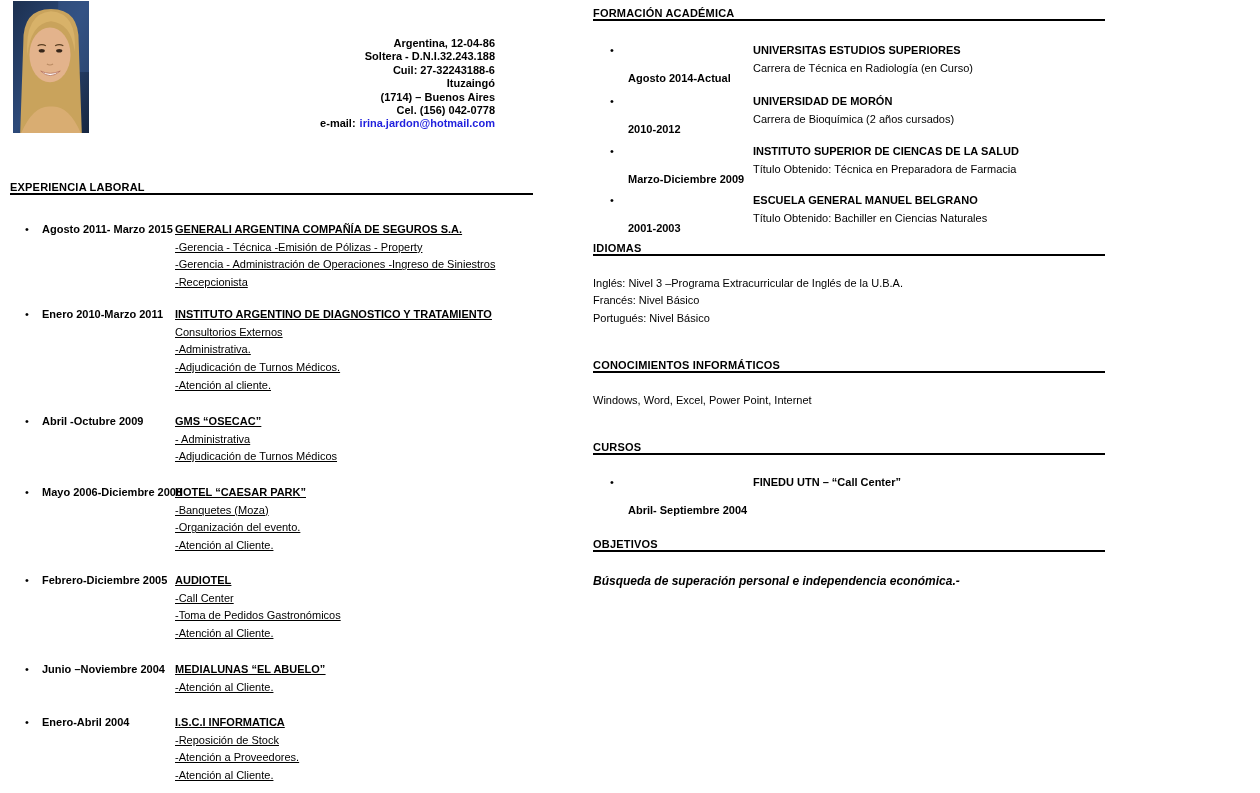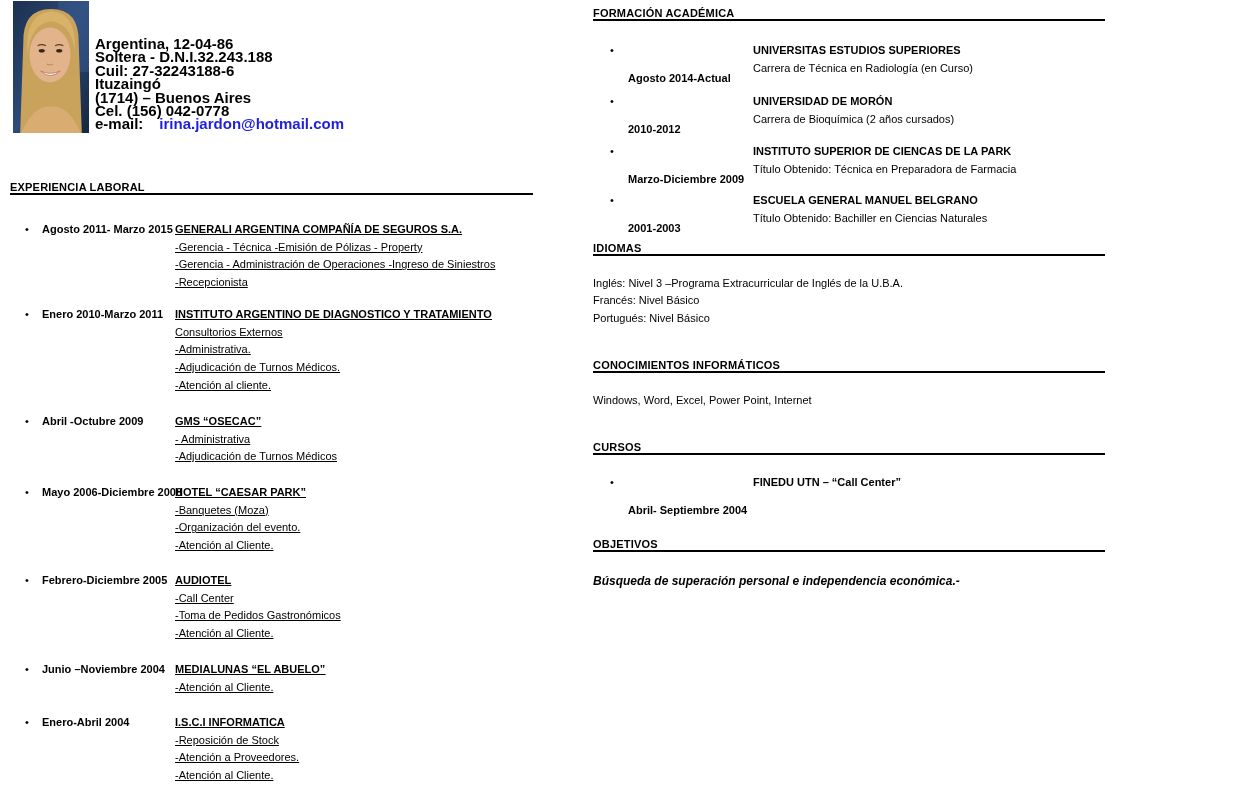--- a/index.html
+++ b/index.html
@@ -20,24 +20,24 @@
   .cv-name{
     position:absolute;left:100px;top:0px;width:430px;
     margin:0;text-align:center;
     font-family:"Liberation Serif", serif;
     font-weight:bold;font-size:30px;letter-spacing:2px;
     color:#15151f;
     -webkit-text-stroke:0.5px #000;
   }
   .contact{
     position:absolute;left:95px;top:37px;width:400px;
-    text-align:left;font-size:15px;font-weight:bold;
+    text-align:right;font-size:11px;font-weight:bold;
     line-height:13.4px;color:#000;
   }
-  .email{color:#1f1fdd;text-decoration:none;margin-left:16px;cursor:pointer;}
+  .email{color:#1f1fdd;text-decoration:none;margin-left:4px;cursor:pointer;}
   
   .col{position:absolute;top:0;height:793px;font-size:11px;}
   .col-left{left:10px;width:523px;}
   .col-right{left:593px;width:512px;}
   .sec-header{
     position:absolute;left:0;width:100%;
     font-weight:bold;font-size:11px;letter-spacing:0.2px;
     border-bottom:2px solid #000;
   }
   
@@ -203,21 +203,21 @@
       <div class="body">
         <div class="org">UNIVERSIDAD DE MORÓN</div>
         <div class="detail">Carrera de Bioquímica (2 años cursados)</div>
       </div>
     </div>
 
     <div class="entry" style="top:143px">
       <span class="bullet">•</span>
       <span class="date">Marzo-Diciembre 2009</span>
       <div class="body">
-        <div class="org">INSTITUTO SUPERIOR DE CIENCAS DE LA PARK</div>
+        <div class="org">INSTITUTO SUPERIOR DE CIENCAS DE LA SALUD</div>
         <div class="detail">Título Obtenido: Técnica en Preparadora de Farmacia</div>
       </div>
     </div>
 
     <div class="entry" style="top:192px">
       <span class="bullet">•</span>
       <span class="date">2001-2003</span>
       <div class="body">
         <div class="org">ESCUELA GENERAL MANUEL BELGRANO</div>
         <div class="detail">Título Obtenido: Bachiller en Ciencias Naturales</div>

